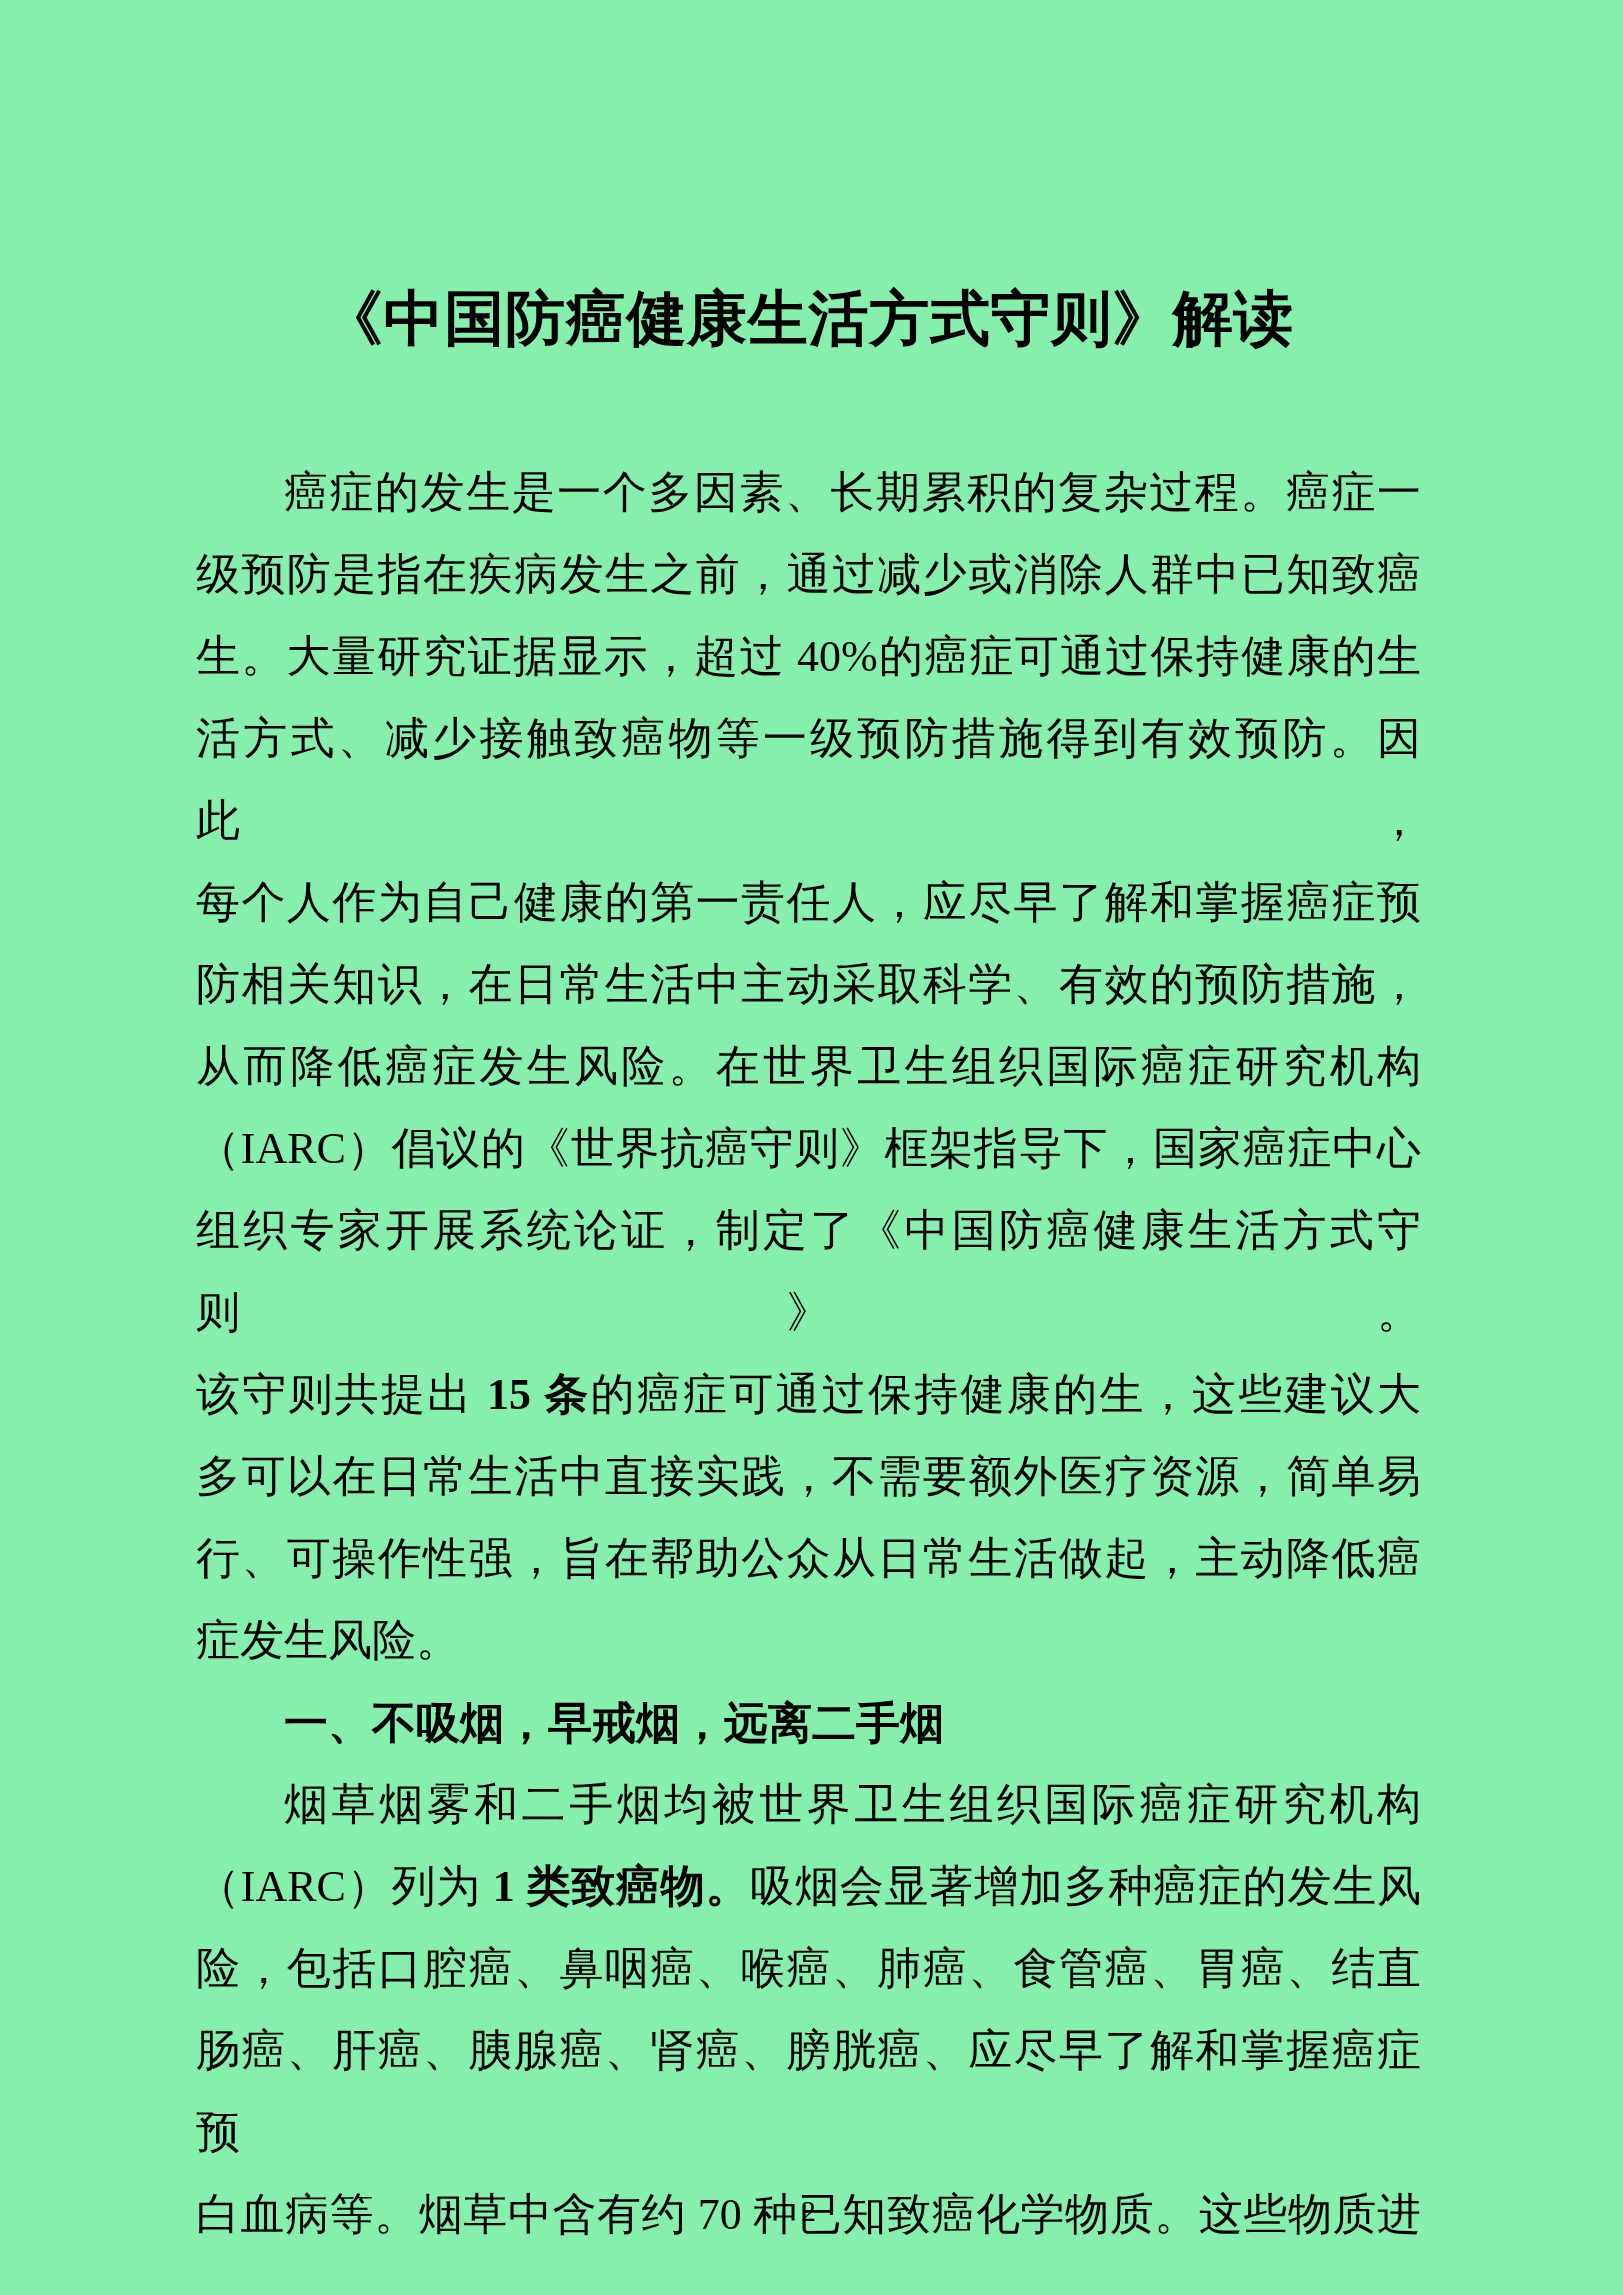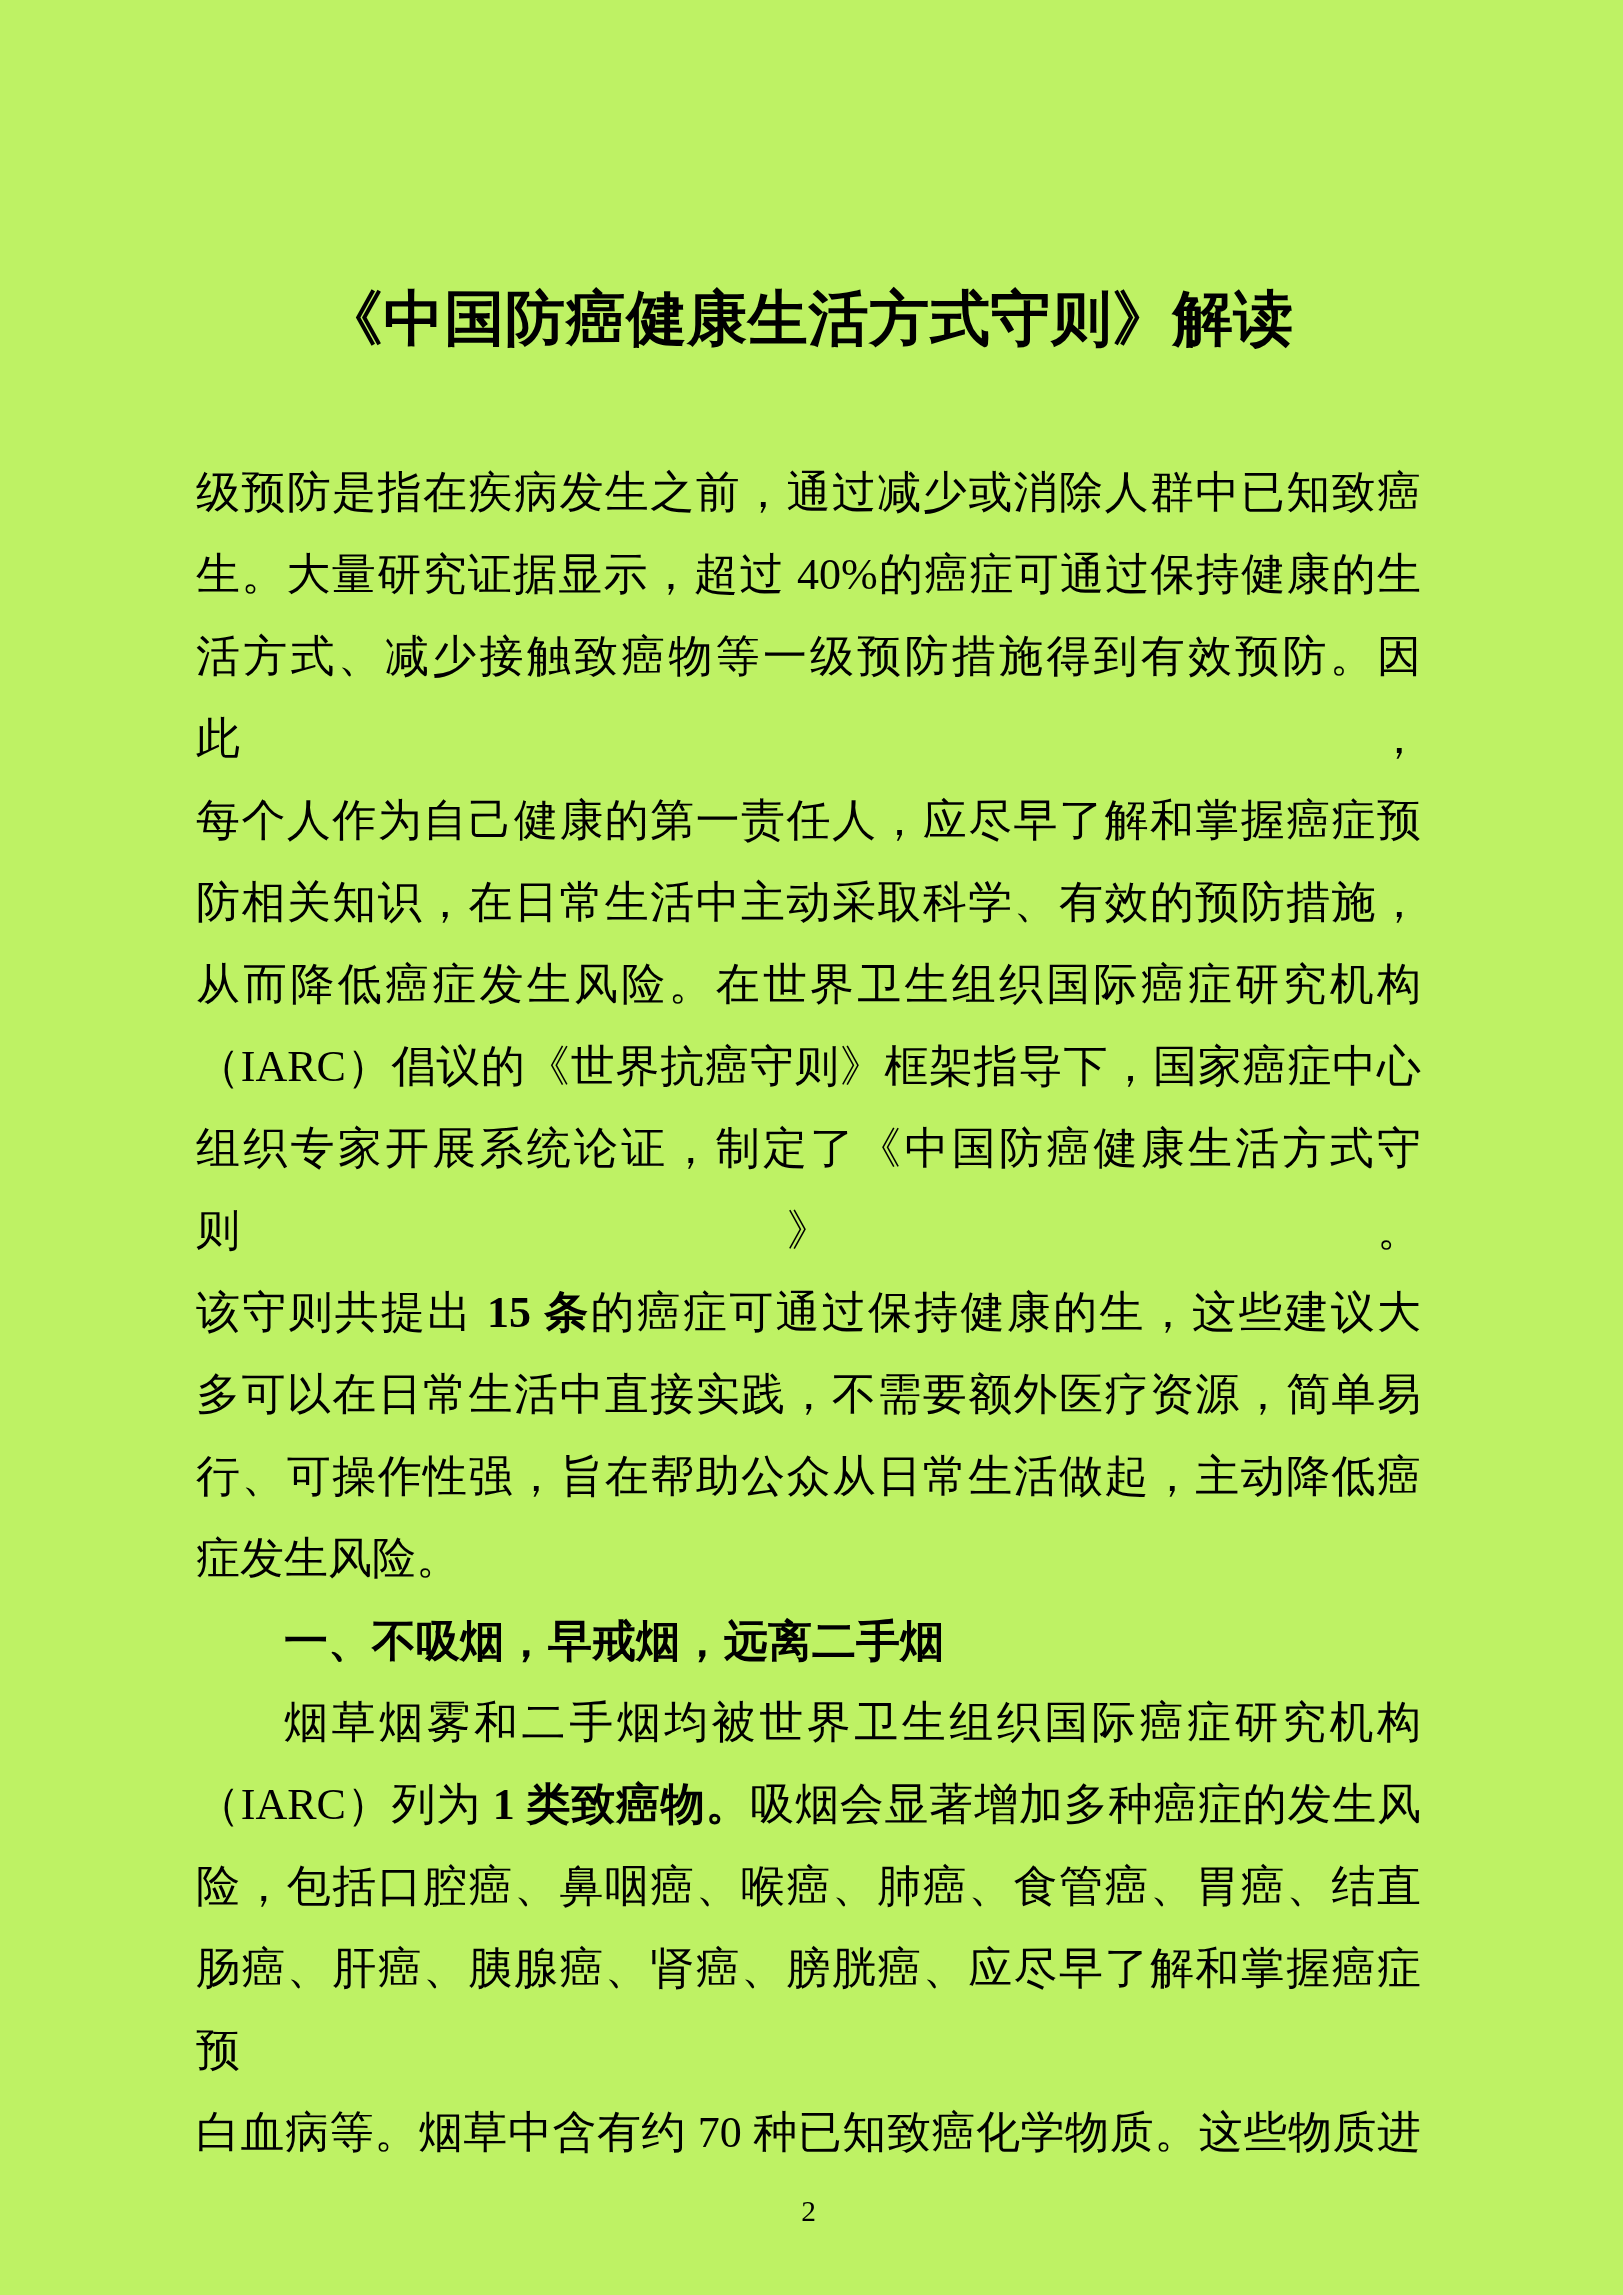--- a/index.html
+++ b/index.html
@@ -4,21 +4,21 @@
 <style>
   html, body {
     margin: 0;
     padding: 0;
     background: #ffffff;
   }
   .page {
     position: relative;
     width: 1623px;
     height: 2295px;
-    background: #bef264;
+    background: #86efac;
     color: #000000;
     font-family: "Liberation Serif", "DejaVu Serif", serif;
     overflow: hidden;
   }
   .doc-title {
     position: absolute;
     top: 265px;
     left: 196px;
     width: 1225px;
     margin: 0;
@@ -63,20 +63,21 @@
   }
 </style>
 </head>
 <body>
 
 <div class="page">
   <h1 class="doc-title">《中国防癌健康生活方式守则》解读</h1>
 
   <div class="doc-body" id="doc-body">
       <div class="para body">
+        <div class="line indent"><span>癌症的发生是一个多因素、长期累积的复杂过程。癌症一</span></div>
         <div class="line"><span>级预防是指在疾病发生之前，通过减少或消除人群中已知致癌</span></div>
         <div class="line"><span>生。大量研究证据显示，超过 40%的癌症可通过保持健康的生</span></div>
         <div class="line"><span>活方式、减少接触致癌物等一级预防措施得到有效预防。因此，</span></div>
         <div class="line"><span>每个人作为自己健康的第一责任人，应尽早了解和掌握癌症预</span></div>
         <div class="line"><span>防相关知识，在日常生活中主动采取科学、有效的预防措施，</span></div>
         <div class="line"><span>从而降低癌症发生风险。在世界卫生组织国际癌症研究机构</span></div>
         <div class="line"><span>（IARC）倡议的《世界抗癌守则》框架指导下，国家癌症中心</span></div>
         <div class="line"><span>组织专家开展系统论证，制定了《中国防癌健康生活方式守则》。</span></div>
         <div class="line"><span>该守则共提出 </span><span class="bold">15 条</span><span>的癌症可通过保持健康的生，这些建议大</span></div>
         <div class="line"><span>多可以在日常生活中直接实践，不需要额外医疗资源，简单易</span></div>

